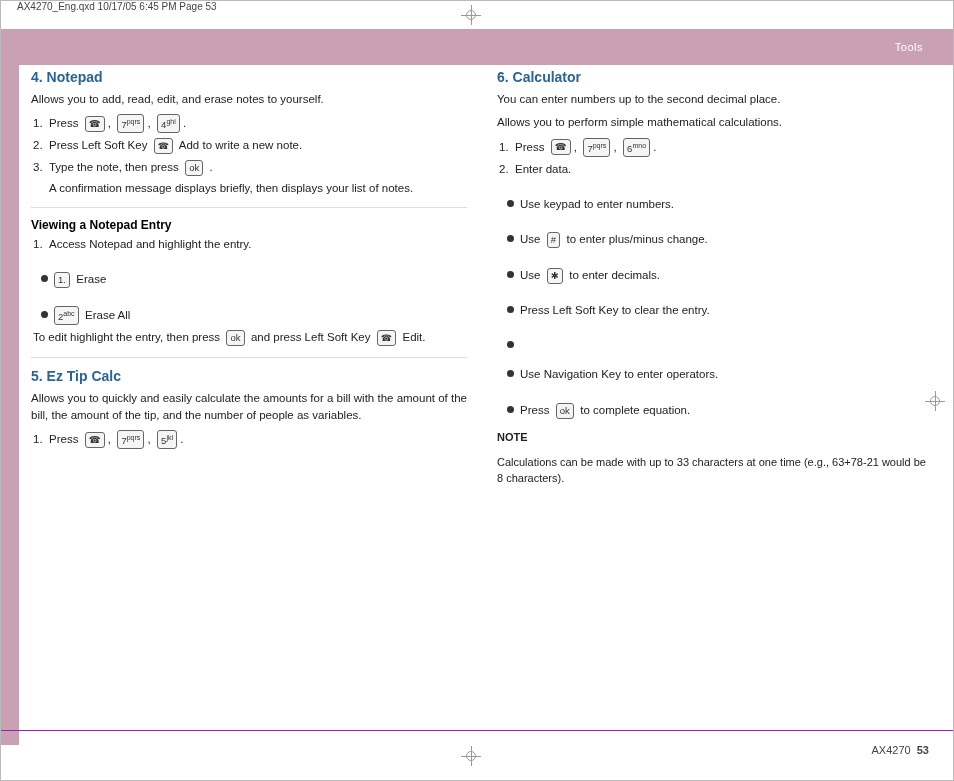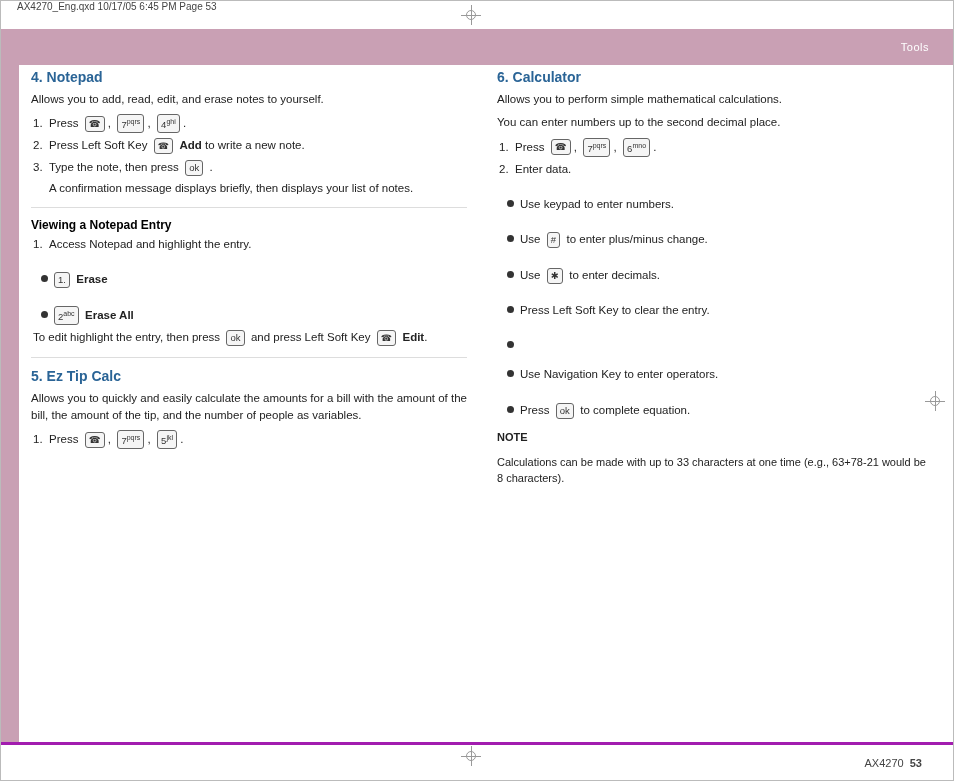--- a/index.html
+++ b/index.html
@@ -39,21 +39,21 @@
     .tools-bar {
       position: absolute;
       top: 28px;
       left: 0;
       right: 0;
       height: 36px;
       background: #c9a0b4;
       display: flex;
       align-items: center;
       justify-content: flex-end;
-      padding-right: 24px;
+      padding-right: 30px;
     }
 
     .tools-bar span {
       font-size: 11px;
       color: #fff;
       letter-spacing: 0.5px;
     }
 
     
     .left-accent {
@@ -165,21 +165,21 @@
       border-radius: 3px;
       padding: 0 3px;
       font-size: 9px;
       background: #f5f5f5;
       color: #333;
       vertical-align: middle;
       line-height: 14px;
     }
 
     .bold-label {
-      font-weight: bold;
+      font-weight: normal;
     }
 
     .note-block {
       display: flex;
       gap: 8px;
       margin-top: 10px;
       font-size: 11px;
       line-height: 1.5;
       flex-direction: column;
     }
@@ -187,29 +187,29 @@
     .note-label {
       font-weight: bold;
       color: #222;
       font-size: 11px;
       flex-shrink: 0;
     }
 
     
     .bottom-bar {
       position: absolute;
-      bottom: 0;
+      bottom: 12px;
       left: 0;
       right: 0;
       height: 38px;
       display: flex;
       align-items: center;
       justify-content: flex-end;
-      padding-right: 31px;
-      border-top: 3px solid #a21caf;
+      padding-right: 24px;
+      border-top: 1px solid #a21caf;
     }
 
     .page-number {
       font-size: 11px;
       color: #444;
     }
 
     
     .reg-mark {
       position: absolute;
@@ -326,22 +326,22 @@
         1.&nbsp;&nbsp;Press &nbsp;<span class="key-icon">☎</span>&nbsp;,&nbsp;
         <span class="key-icon">7<sup style="font-size:7px">pqrs</sup></span>&nbsp;,&nbsp;
         <span class="key-icon">5<sup style="font-size:7px">jkl</sup></span>&nbsp;.
       </div>
 
     </div>
 
     <div class="col-right">
 
       <h2 class="section-title">6. Calculator</h2>
+      <p>You can enter numbers up to the second decimal place.</p>
       <p>Allows you to perform simple mathematical calculations.</p>
-      <p>You can enter numbers up to the second decimal place.</p>
 
       <div class="step">
         1.&nbsp;&nbsp;Press &nbsp;<span class="key-icon">☎</span>&nbsp;,&nbsp;
         <span class="key-icon">7<sup style="font-size:7px">pqrs</sup></span>&nbsp;,&nbsp;
         <span class="key-icon">6<sup style="font-size:7px">mno</sup></span>&nbsp;.
       </div>
 
       <div class="step">
         2.&nbsp;&nbsp;Enter data.
       </div>

